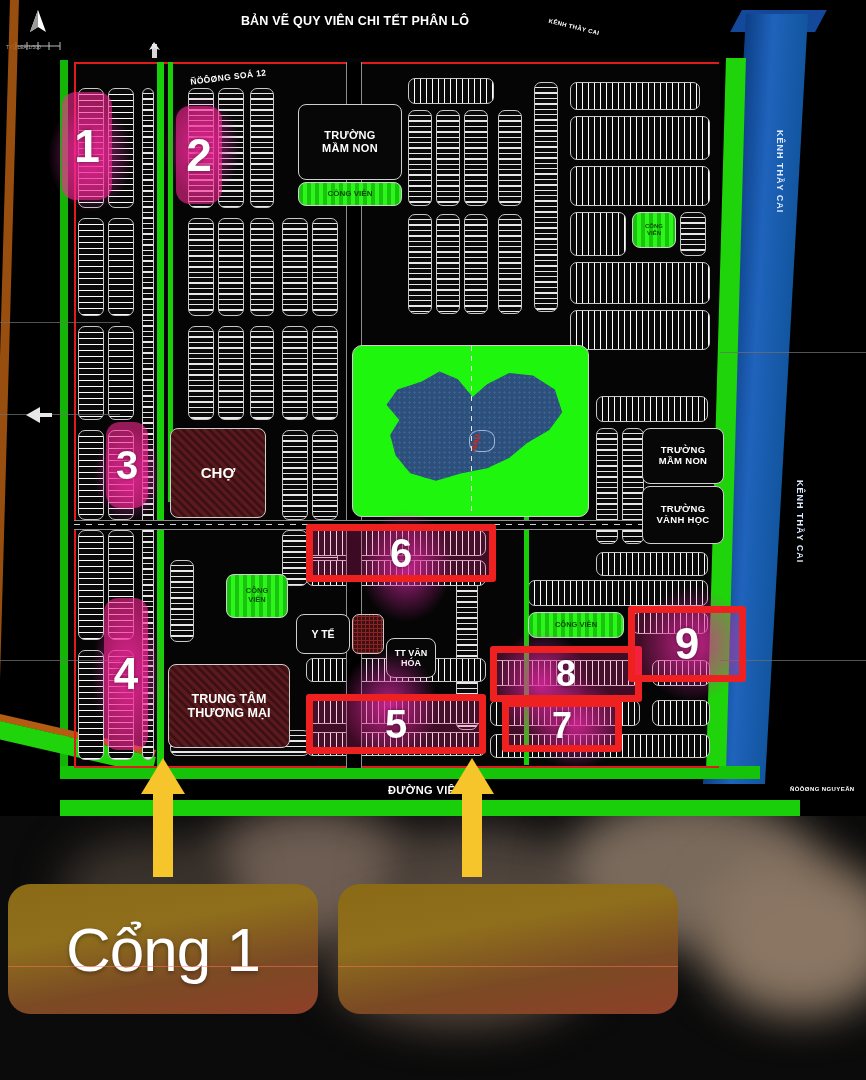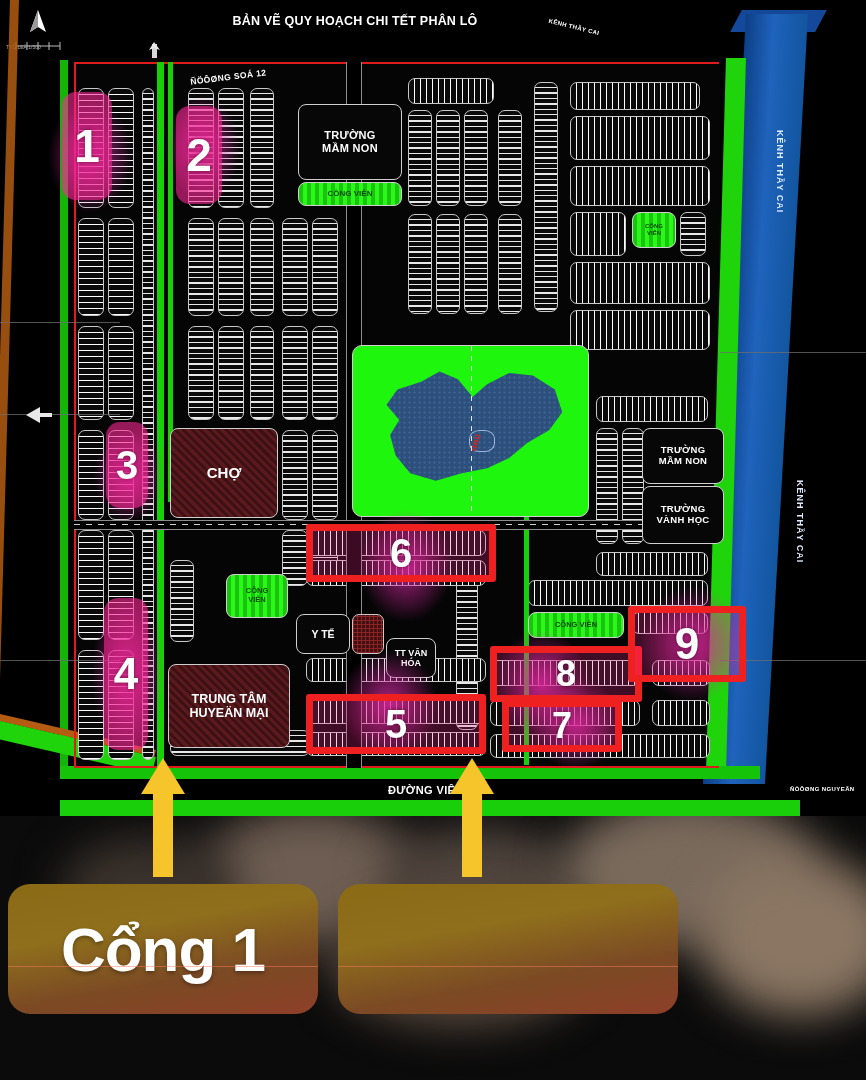--- a/index.html
+++ b/index.html
@@ -151,21 +151,21 @@
   #photo-strip { position:absolute; left:0; top:816px; width:866px; height:264px; background:#0b0b0b; overflow:hidden; }
   .blur-blob { position:absolute; border-radius:50%; filter:blur(22px); }
 
   
   .gate-banner {
     position:absolute; height:130px; border-radius:22px;
     background:linear-gradient(170deg,#8a6a15 0%,#8f6f1c 35%,#7b4a24 68%,#8e3f28 100%);
     display:flex; align-items:center; justify-content:center;
   }
   .gate-banner .label {
-    font-size:62px; font-weight:bold; color:#fff; letter-spacing:-1px;
+    font-size:62px; font-weight:normal; color:#fff; letter-spacing:-1px;
     text-shadow:0 2px 4px rgba(0,0,0,.35);
   }
   #gate-banner-1 { left:8px; top:884px; width:310px; }
   #gate-banner-2 { left:338px; top:884px; width:340px; }
   .banner-hairline { position:absolute; left:0; top:82px; width:100%; height:1px; background:rgba(255,120,90,.5); }
 
   
   #watermark { position:absolute; left:640px; top:598px; width:155px; height:80px; pointer-events:none; }
   #wm-house { position:absolute; left:18px; top:4px; width:118px; height:42px; opacity:.85; }
   #wm-text { position:absolute; left:0; top:42px; font-size:21px; font-weight:bold;
@@ -187,21 +187,21 @@
 
   <svg class="compass" viewBox="0 0 60 48">
     <polygon points="30,4 38,26 30,21 22,26" fill="#ffffff"></polygon>
     <polygon points="30,4 30,21 22,26" fill="#9a9a9a"></polygon>
     <path d="M8 40 L52 40" stroke="#bbb" stroke-width="1"></path>
     <path d="M8 36 L8 44 M19 36 L19 44 M30 36 L30 44 M41 36 L41 44 M52 36 L52 44" stroke="#bbb" stroke-width="1"></path>
   </svg>
   <div class="compass-label">TYÛ LEÄ 1/500</div>
 
   <div class="title-block">
-    <div class="title-line3">BẢN VẼ QUY HOẠCH CHI TẾT PHÂN LÔ</div>
+    <div class="title-line3">BẢN VẼ QUY VIÊN CHI TẾT PHÂN LÔ</div>
   </div>
 
   <svg class="north-arrow" viewBox="0 0 30 45">
     <rect x="12" y="4" width="5" height="41" fill="#d8d8d8"></rect>
     <polygon points="14,2 20,10 14,8 9,10" fill="#e8e8e8"></polygon>
   </svg>
 
   <div class="canal" id="canal-top"></div>
   <div class="canal" id="canal-main"></div>
   <div class="canal-text" id="canal-text-1">KÊNH THẦY CAI</div>
@@ -310,21 +310,21 @@
     <span>MẦM NON</span>
   </div>
   <div class="facility park" id="fac-park-north" style="left:298px;top:182px;width:104px;height:24px;">
     <span>CÔNG VIÊN</span>
   </div>
   <div class="facility park" id="fac-park-northeast" style="left:632px;top:212px;width:44px;height:36px;font-size:6px;">
     <span>CÔNG</span>
     <span>VIÊN</span>
   </div>
 
-  <div class="facility market" id="fac-market" style="left:170px;top:428px;width:108px;height:90px;">
+  <div class="facility market" id="fac-market" style="left:170px;top:428px;width:96px;height:90px;">
     <span>CHỢ</span>
   </div>
 
   <div class="facility school" id="fac-kindergarten-east" style="left:642px;top:428px;width:82px;height:56px;font-size:9.5px;">
     <span>TRƯỜNG</span>
     <span>MẦM NON</span>
   </div>
   <div class="facility school" id="fac-primary-school" style="left:642px;top:486px;width:82px;height:58px;font-size:9.5px;">
     <span>TRƯỜNG</span>
     <span>VÀNH HỌC</span>
@@ -339,21 +339,21 @@
     <span>Y TẾ</span>
   </div>
   <div class="block" style="left:352px;top:614px;width:32px;height:40px;background:#3d1013;background-image:repeating-linear-gradient(0deg,#8c2222 0 1px,transparent 1px 4px),repeating-linear-gradient(90deg,#8c2222 0 1px,transparent 1px 4px);"></div>
   <div class="facility culture" id="fac-culture" style="left:386px;top:638px;width:50px;height:40px;">
     <span>TT VĂN</span>
     <span>HÓA</span>
   </div>
 
   <div class="facility commerce" id="fac-commerce" style="left:168px;top:664px;width:122px;height:84px;">
     <span>TRUNG TÂM</span>
-    <span>HUYEÄN MẠI</span>
+    <span>THƯƠNG MẠI</span>
   </div>
 
   <div class="facility park" id="fac-park-southeast" style="left:528px;top:612px;width:96px;height:26px;font-size:7.5px;">
     <span>CÔNG VIÊN</span>
   </div>
 
   <div id="central-park">
     <div id="lake"></div>
     <div id="lake-detail"></div>
     <div id="lake-detail2"></div>

